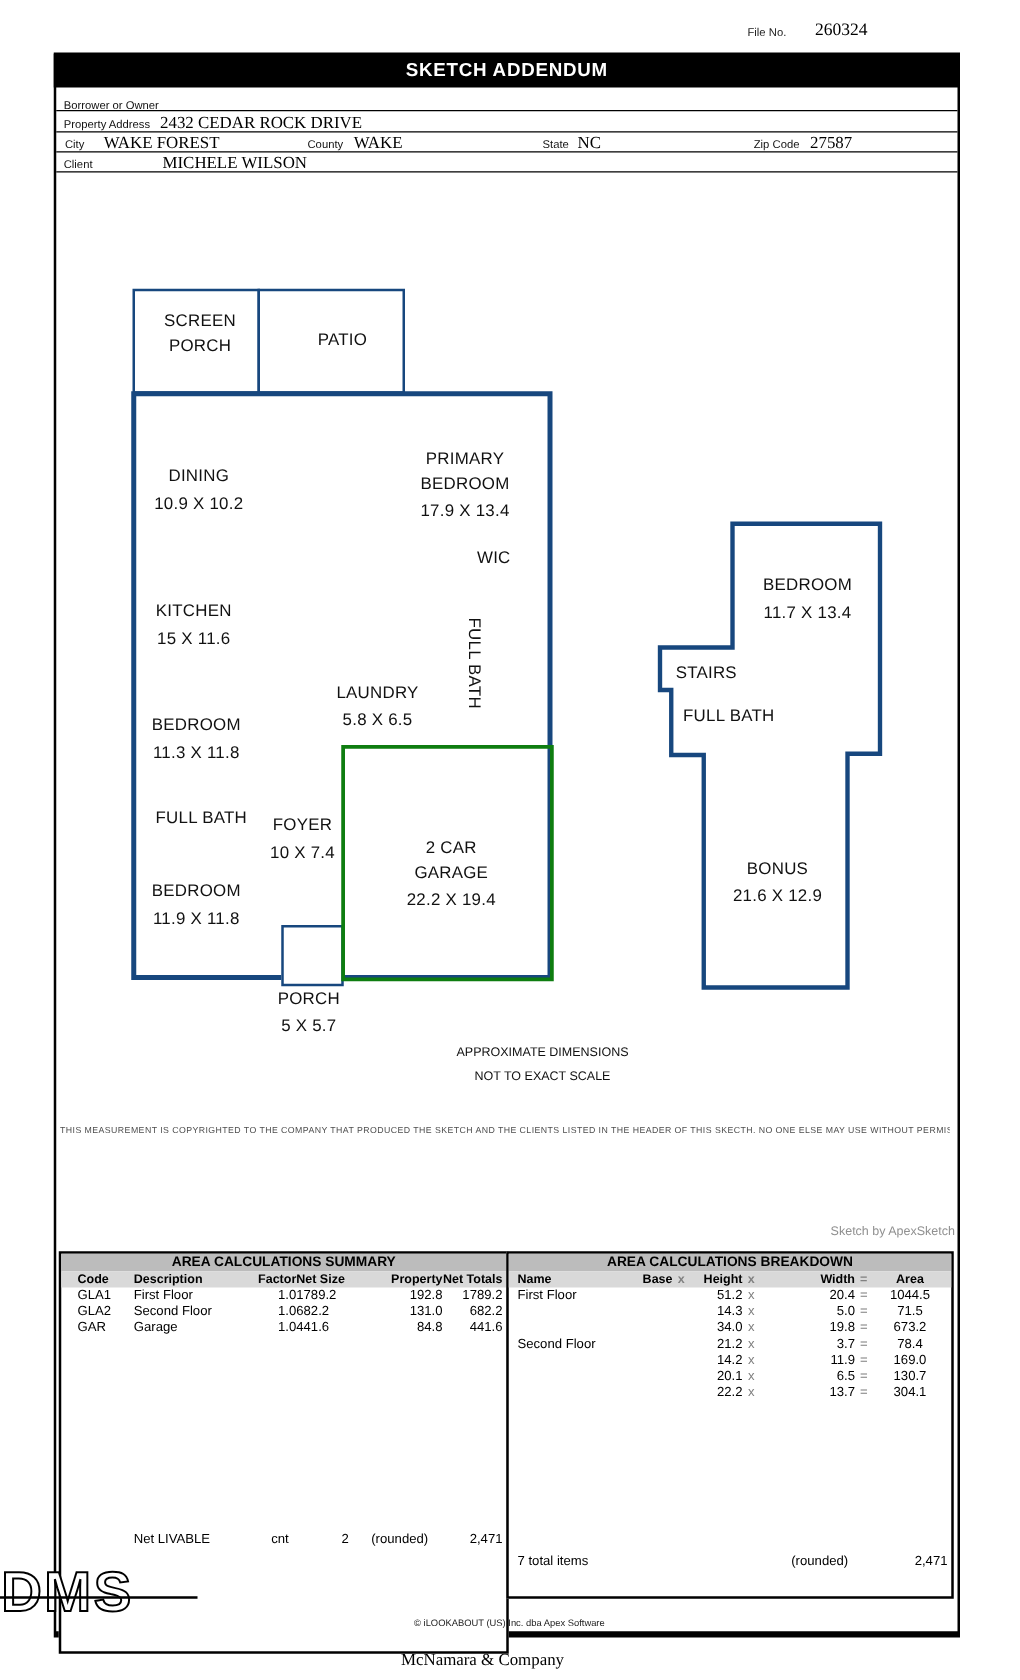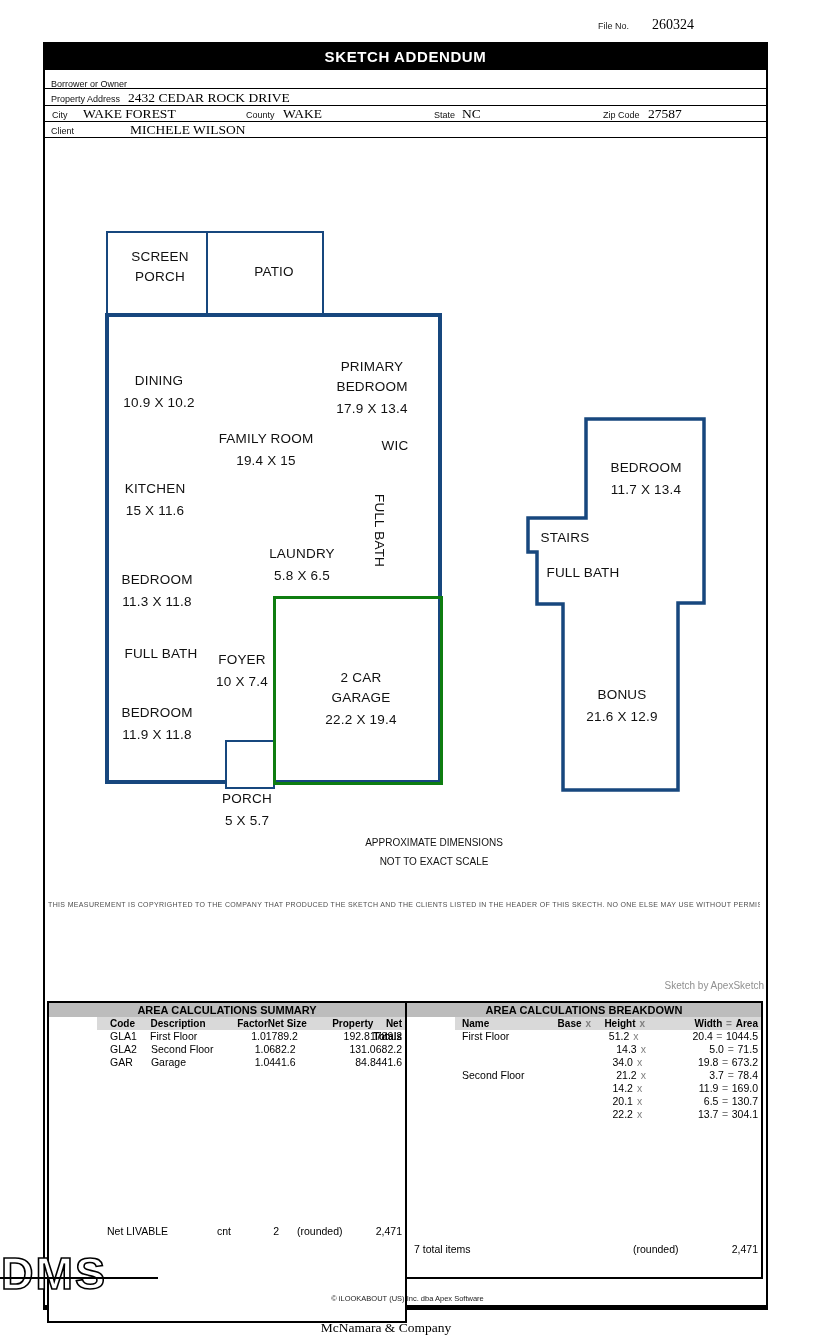--- a/index.html
+++ b/index.html
@@ -41,36 +41,36 @@
   .disclaimer { position: absolute; left: 284px; top: 833px; width: 300px; text-align: center;
                 font-size: 10px; line-height: 19px; color: #111; }
   .copynote { position: absolute; left: 48px; top: 901px; width: 712px; text-align: center;
               font-size: 7px; letter-spacing: .35px; color: #4d4d4d; white-space: nowrap; overflow: hidden; }
   .credit { position: absolute; top: 980px; right: 52px; font-size: 10px; color: #909090; }
 
   
   .panel { position: absolute; border: 2px solid #000; background: #fff; font-size: 10.5px; }
   .ptitle { height: 14px; background: #bcbcbc; text-align: center; font-weight: bold;
             font-size: 11px; line-height: 14px; }
-  .trow { display: flex; height: 13px; line-height: 13px; margin-left: 48px; }
+  .trow { display: flex; height: 13px; line-height: 13px; }
   .thead { background: #d9d9d9; font-weight: bold; font-size: 10px; }
   .c-code { width: 58px; padding-left: 13px; }
   .c-desc { width: 85px; }
   .c-fact { width: 45px; text-align: right; }
   .c-size { width: 55px; text-align: left; }
   .c-per  { width: 62px; text-align: right; }
   .c-tot  { flex: 1; text-align: right; padding-right: 3px; }
   .b-name { width: 90px; padding-left: 7px; }
   .b-base { width: 41px; text-align: right; }
   .b-x1   { width: 14px; text-align: center; }
   .b-h    { width: 42px; text-align: right; }
   .b-x2   { width: 14px; text-align: center; }
   .b-w    { width: 76px; text-align: right; }
   .b-eq   { width: 14px; text-align: center; }
-  .b-area { flex: 1; text-align: left; padding-right: 3px; }
+  .b-area { flex: 1; text-align: center; padding-right: 3px; }
   .sym { color: #808080; }
   .totrow { position: absolute; left: 0; right: 0; height: 13px; line-height: 13px; }
   .totrow span { position: absolute; white-space: nowrap; }
 
   .apexfooter { position: absolute; left: 43px; top: 1294px; width: 729px; text-align: center;
                 font-size: 7.5px; color: #222; }
   .companyfooter { position: absolute; left: 0; top: 1320px; width: 772px; text-align: center;
                    font-family: "Liberation Serif", serif; font-size: 13.5px; }
   .watermark { position: absolute; left: 1px; top: 1251px; font-size: 45px; font-weight: bold;
                color: #fff; -webkit-text-stroke: 1.6px #000; letter-spacing: 2px; line-height: 1; z-index: 5; }
@@ -125,24 +125,20 @@
     <div>PATIO</div>
   </div>
   <div class="room" style="left:104px;top:371px;width:110px">
     <div>DINING</div>
     <div class="rdims">10.9 X 10.2</div>
   </div>
   <div class="room" style="left:317px;top:357px;width:110px">
     <div>PRIMARY BEDROOM</div>
     <div class="rdims">17.9 X 13.4</div>
   </div>
-  <div class="room" style="left:201px;top:429px;width:130px">
-    <div>FAMILY ROOM</div>
-    <div class="rdims">19.4 X 15</div>
-  </div>
   <div class="room" style="left:365px;top:436px;width:60px">
     <div>WIC</div>
   </div>
   <div class="room" style="left:105px;top:479px;width:100px">
     <div>KITCHEN</div>
     <div class="rdims">15 X 11.6</div>
   </div>
   <div class="vtext" style="left:372px;top:494px;height:84px">FULL BATH</div>
   <div class="room" style="left:252px;top:544px;width:100px">
     <div>LAUNDRY</div>

